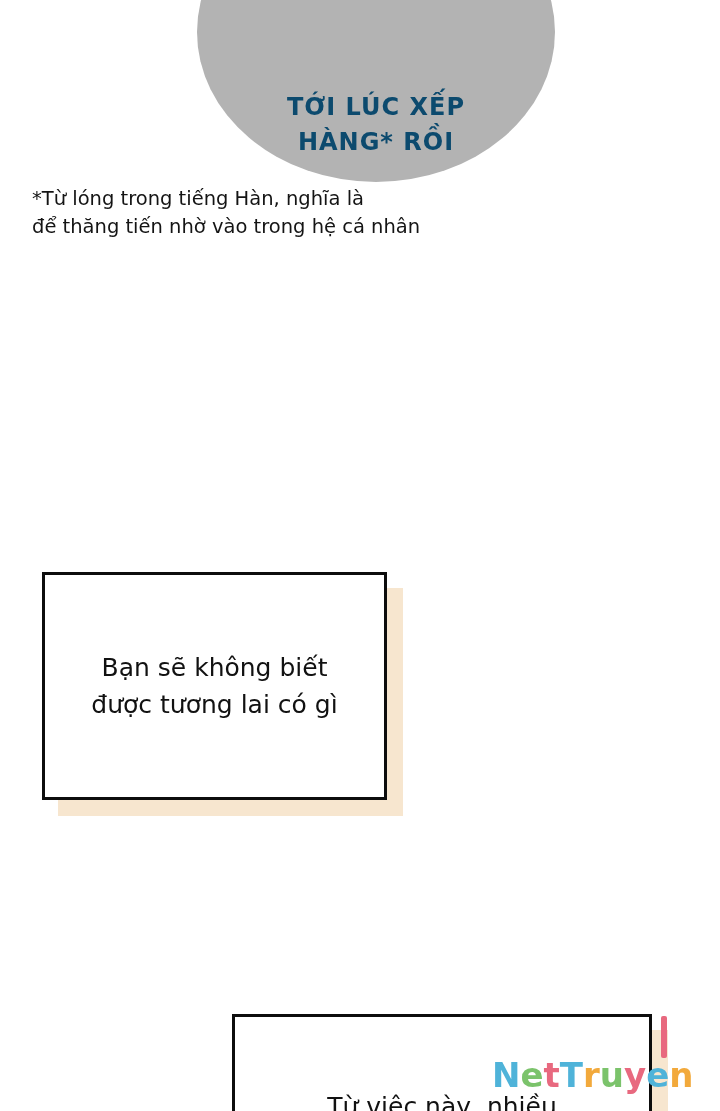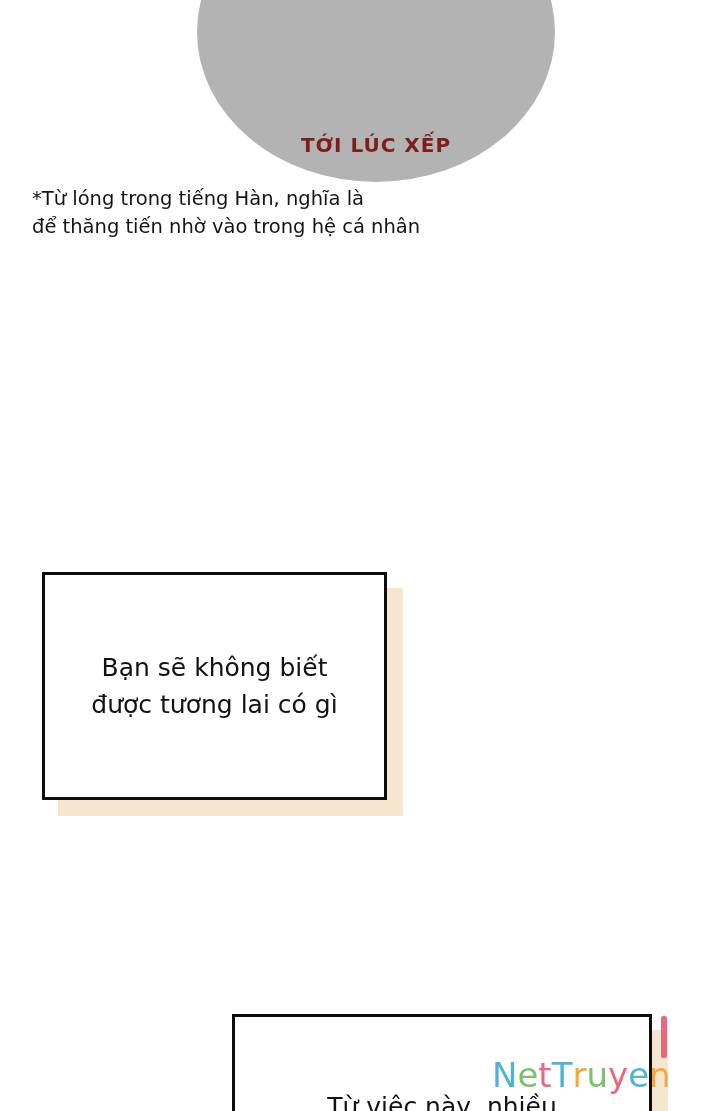--- a/index.html
+++ b/index.html
@@ -28,23 +28,23 @@
     display: flex;
     flex-direction: column;
     align-items: center;
     justify-content: flex-end;
     padding-bottom: 22px;
     box-sizing: border-box;
   }
   .bubble-line {
     font-family: "DejaVu Sans", sans-serif;
     font-weight: bold;
-    font-size: 20px;
+    font-size: 24px;
     letter-spacing: 1px;
-    color: #7f1d1d;
+    color: #0c4a6e;
     line-height: 1.45;
     text-align: center;
     white-space: nowrap;
   }
 
   
   .footnote {
     position: absolute;
     left: 12px;
     top: 185px;
@@ -108,21 +108,21 @@
     justify-content: flex-end;
     padding-bottom: 6px;
   }
 
   
   .watermark {
     position: absolute;
     left: 492px;
     top: 1058px;
     font-size: 34px;
-    font-weight: normal;
+    font-weight: bold;
     letter-spacing: 0px;
     line-height: 1;
     white-space: nowrap;
     user-select: none;
   }
   .watermark span { display: inline-block; }
 
   .wm-tick {
     position: absolute;
     left: 661px;
@@ -131,20 +131,21 @@
     height: 42px;
     background: #e8697f;
     border-radius: 2px;
   }
 </style>
 </head>
 <body>
 
 <div class="bubble">
   <div class="bubble-line">TỚI LÚC XẾP</div>
+  <div class="bubble-line">HÀNG* RỒI</div>
 </div>
 
 <div class="footnote">
   <div>*Từ lóng trong tiếng Hàn, nghĩa là</div>
   <div>để thăng tiến nhờ vào trong hệ cá nhân</div>
 </div>
 
 <div class="narr-shadow" id="narr1-shadow"></div>
 <div class="narr-box" id="narr1">
   <div class="narr-line">Bạn sẽ không biết</div>

